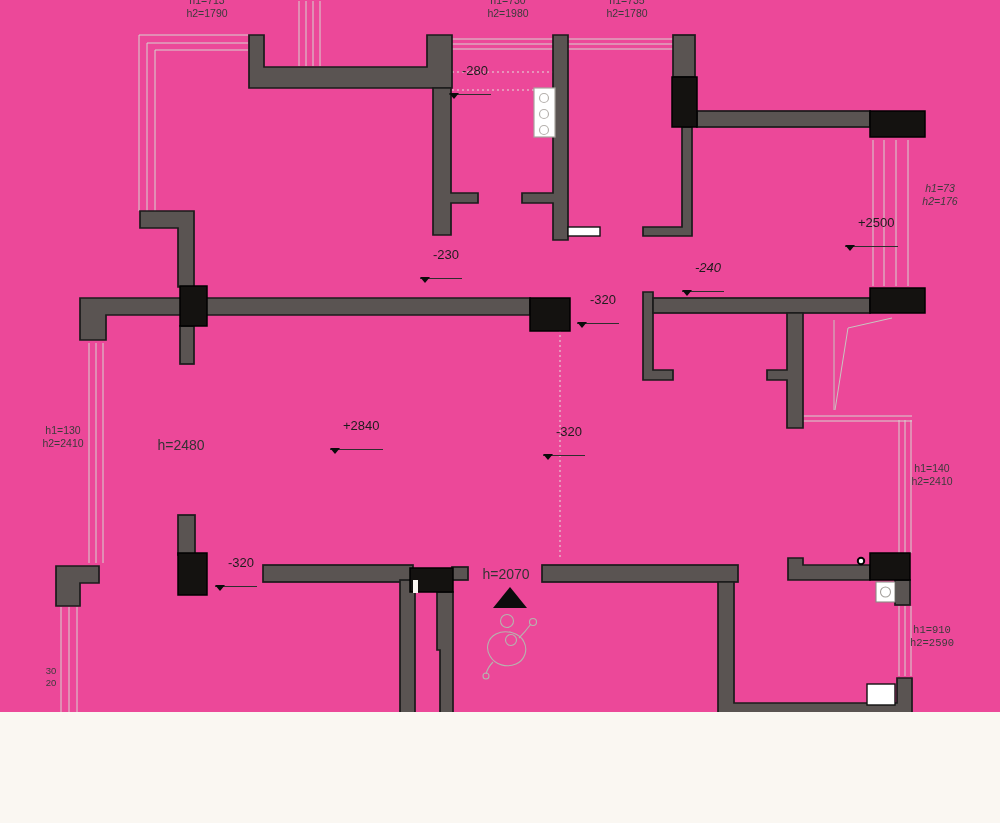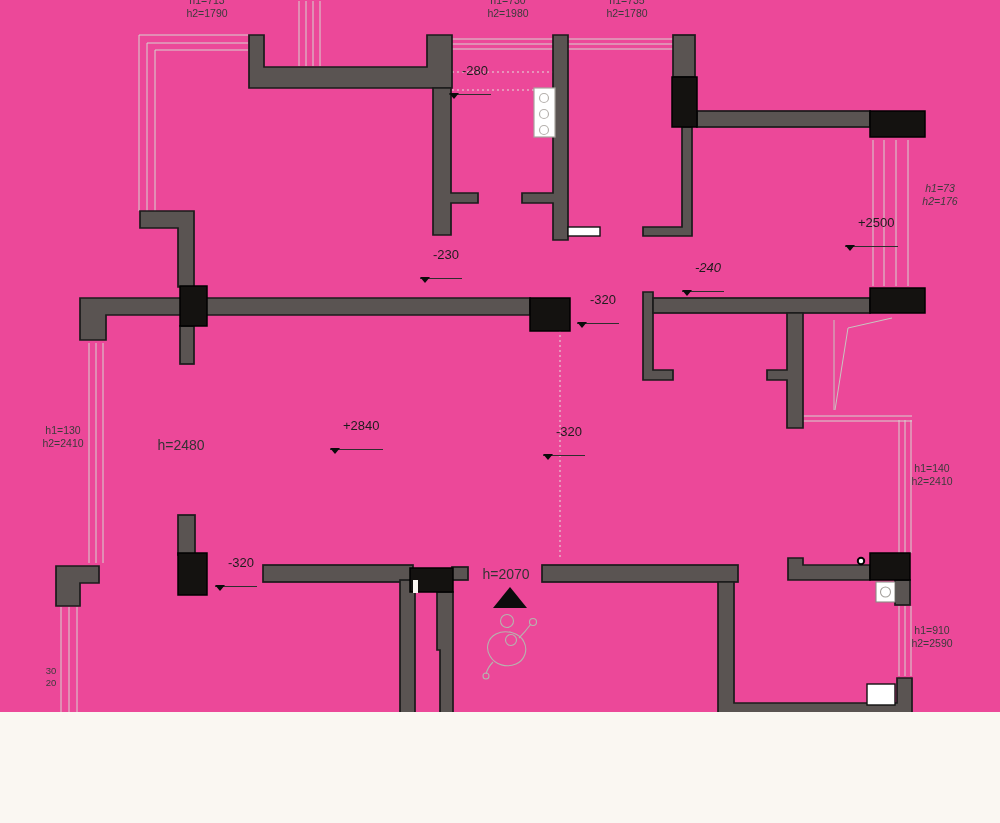--- a/index.html
+++ b/index.html
@@ -131,21 +131,21 @@
     <span>h2=176</span>
   </div>
   <div class="hl" style="left:63px;top:424px;">
     <span>h1=130</span>
     <span>h2=2410</span>
   </div>
   <div class="hl" style="left:932px;top:462px;">
     <span>h1=140</span>
     <span>h2=2410</span>
   </div>
-  <div class="hl" style="left:932px;top:624px;">
+  <div class="hl" style="left:932px;top:624px;font-family:Liberation Mono, monospace;">
     <span>h1=910</span>
     <span>h2=2590</span>
   </div>
   <div class="hl small" style="left:51px;top:665px;">
     <span>30</span>
     <span>20</span>
   </div>
   <div class="rl" style="left:181px;top:437px;">h=2480</div>
   <div class="rl" style="left:506px;top:566px;text-align:right;">h=2070</div>
 

